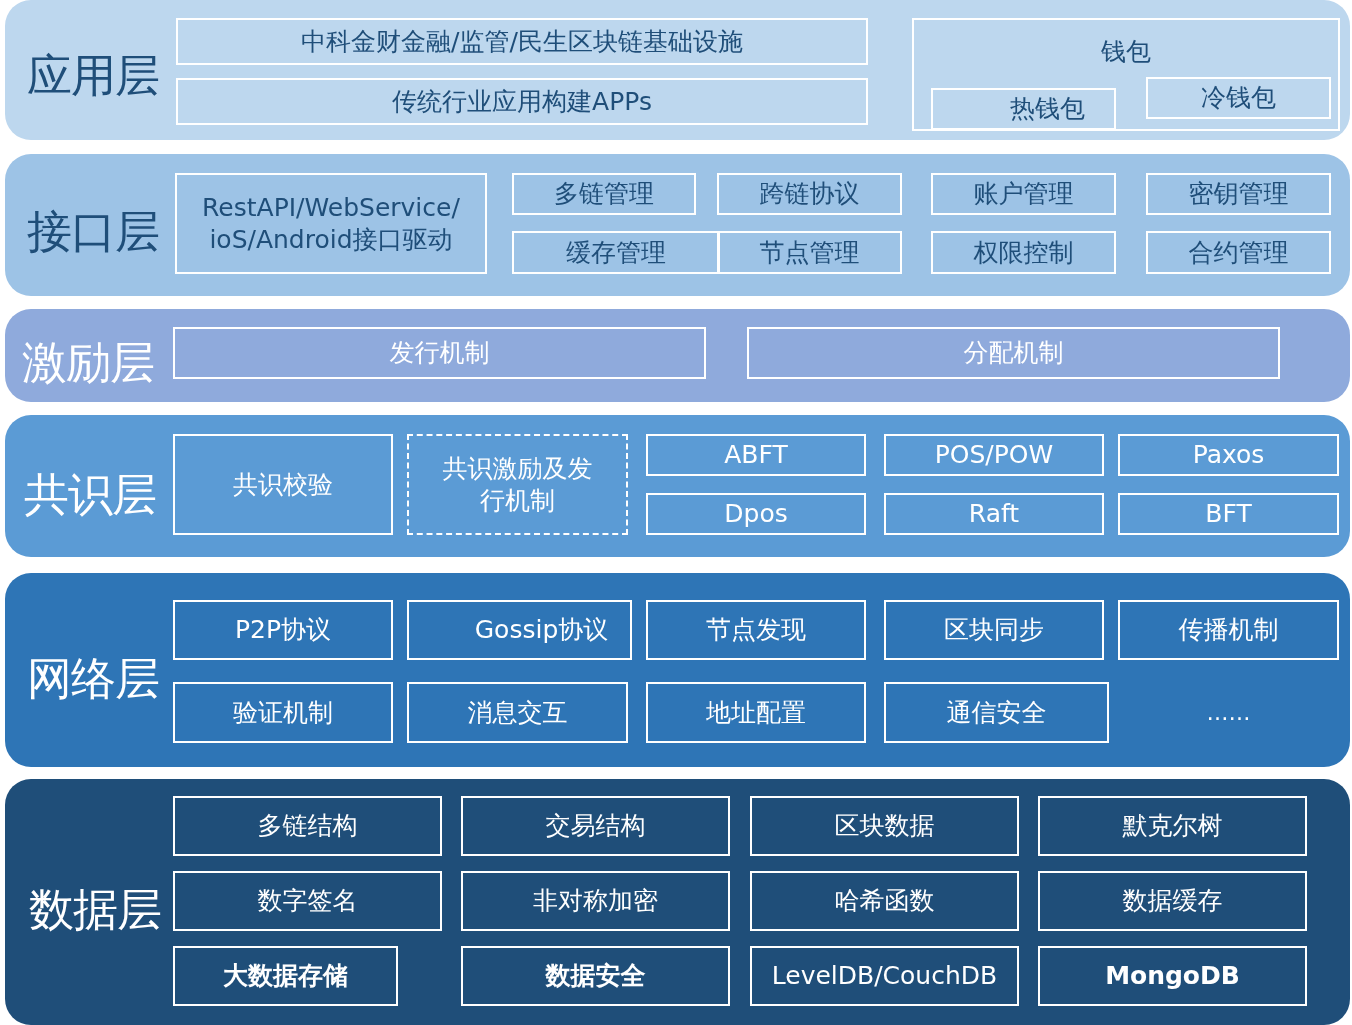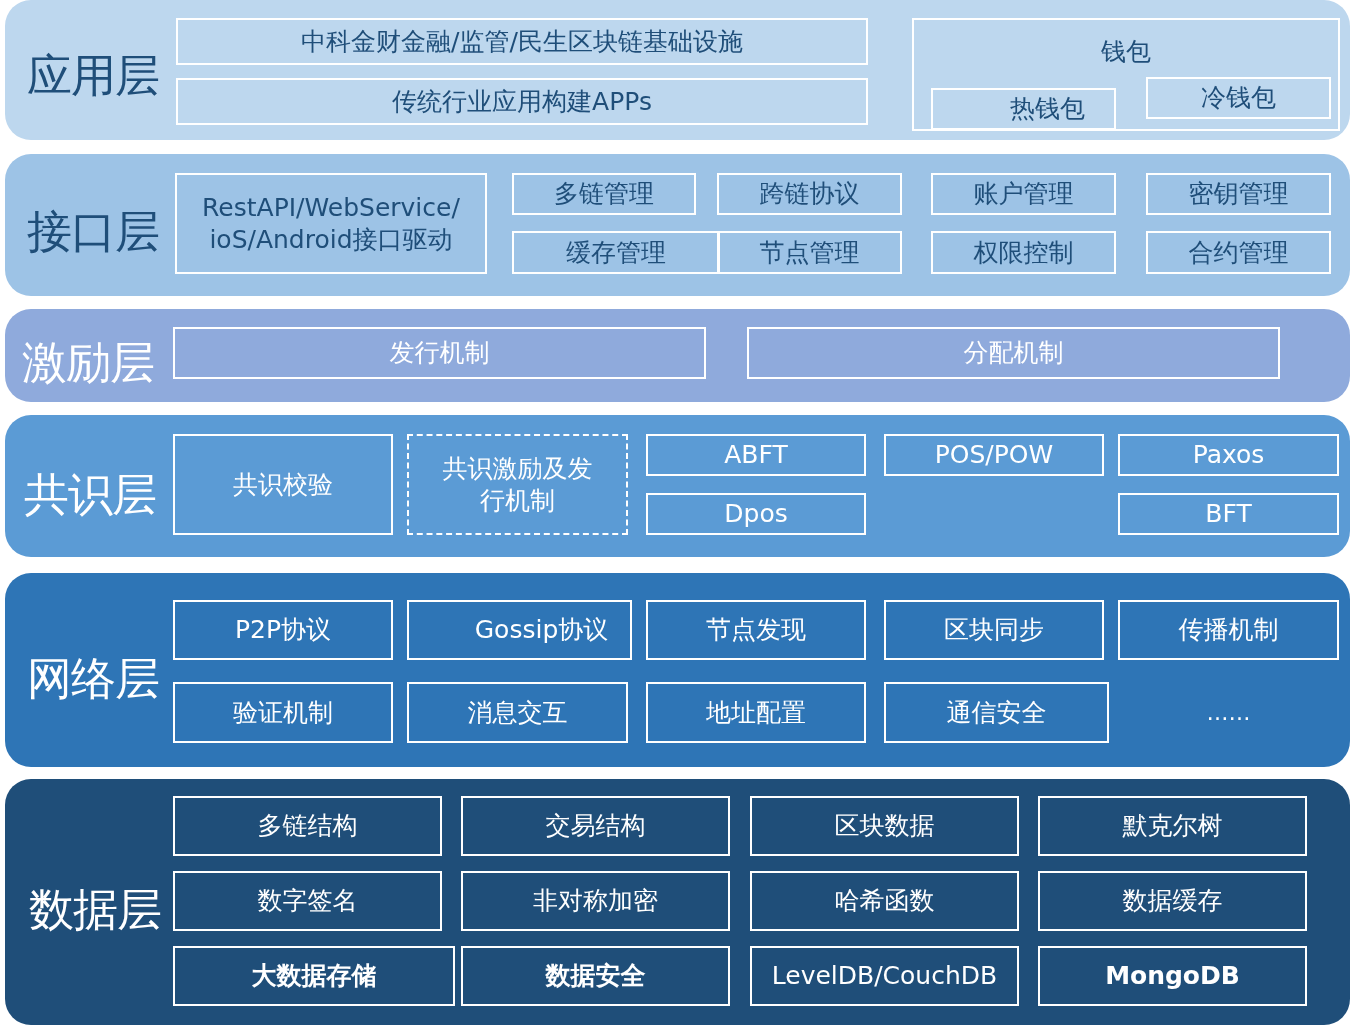--- a/index.html
+++ b/index.html
@@ -63,20 +63,21 @@
   <div class="layer-title light-text" style="left:19px;top:50px;">共识层</div>
   <div class="box light-text" style="left:168px;top:19px;width:220px;height:101px;">共识校验</div>
   <div class="box dashed light-text" style="left:402px;top:19px;width:221px;height:101px;flex-direction:column;">
     <span>共识激励及发</span>
     <span>行机制</span>
   </div>
   <div class="box light-text" style="left:641px;top:19px;width:220px;height:42px;">ABFT</div>
   <div class="box light-text" style="left:879px;top:19px;width:220px;height:42px;">POS/POW</div>
   <div class="box light-text" style="left:1113px;top:19px;width:221px;height:42px;">Paxos</div>
   <div class="box light-text" style="left:641px;top:78px;width:220px;height:42px;">Dpos</div>
+  <div class="box light-text" style="left:879px;top:78px;width:220px;height:42px;">Raft</div>
   <div class="box light-text" style="left:1113px;top:78px;width:221px;height:42px;">BFT</div>
 </div>
 
 <div class="layer" id="l-net">
   <div class="layer-title light-text" style="left:22px;top:76px;">网络层</div>
   <div class="box light-text" style="left:168px;top:27px;width:220px;height:60px;">P2P协议</div>
   <div class="box light-text" style="left:402px;top:27px;width:225px;height:60px;padding-left:44px;">Gossip协议</div>
   <div class="box light-text" style="left:641px;top:27px;width:220px;height:60px;">节点发现</div>
   <div class="box light-text" style="left:879px;top:27px;width:220px;height:60px;">区块同步</div>
   <div class="box light-text" style="left:1113px;top:27px;width:221px;height:60px;">传播机制</div>
@@ -90,17 +91,17 @@
 <div class="layer" id="l-data">
   <div class="layer-title light-text" style="left:24px;top:101px;">数据层</div>
   <div class="box light-text" style="left:168px;top:17px;width:269px;height:60px;">多链结构</div>
   <div class="box light-text" style="left:456px;top:17px;width:269px;height:60px;">交易结构</div>
   <div class="box light-text" style="left:745px;top:17px;width:269px;height:60px;">区块数据</div>
   <div class="box light-text" style="left:1033px;top:17px;width:269px;height:60px;">默克尔树</div>
   <div class="box light-text" style="left:168px;top:92px;width:269px;height:60px;">数字签名</div>
   <div class="box light-text" style="left:456px;top:92px;width:269px;height:60px;">非对称加密</div>
   <div class="box light-text" style="left:745px;top:92px;width:269px;height:60px;">哈希函数</div>
   <div class="box light-text" style="left:1033px;top:92px;width:269px;height:60px;">数据缓存</div>
-  <div class="box light-text bold" style="left:168px;top:167px;width:282px;height:60px;">大数据存储</div>
+  <div class="box light-text bold" style="left:168px;top:167px;width:225px;height:60px;">大数据存储</div>
   <div class="box light-text bold" style="left:456px;top:167px;width:269px;height:60px;">数据安全</div>
   <div class="box light-text" style="left:745px;top:167px;width:269px;height:60px;">LevelDB/CouchDB</div>
   <div class="box light-text bold" style="left:1033px;top:167px;width:269px;height:60px;">MongoDB</div>
 </div>
 
 </body></html>

